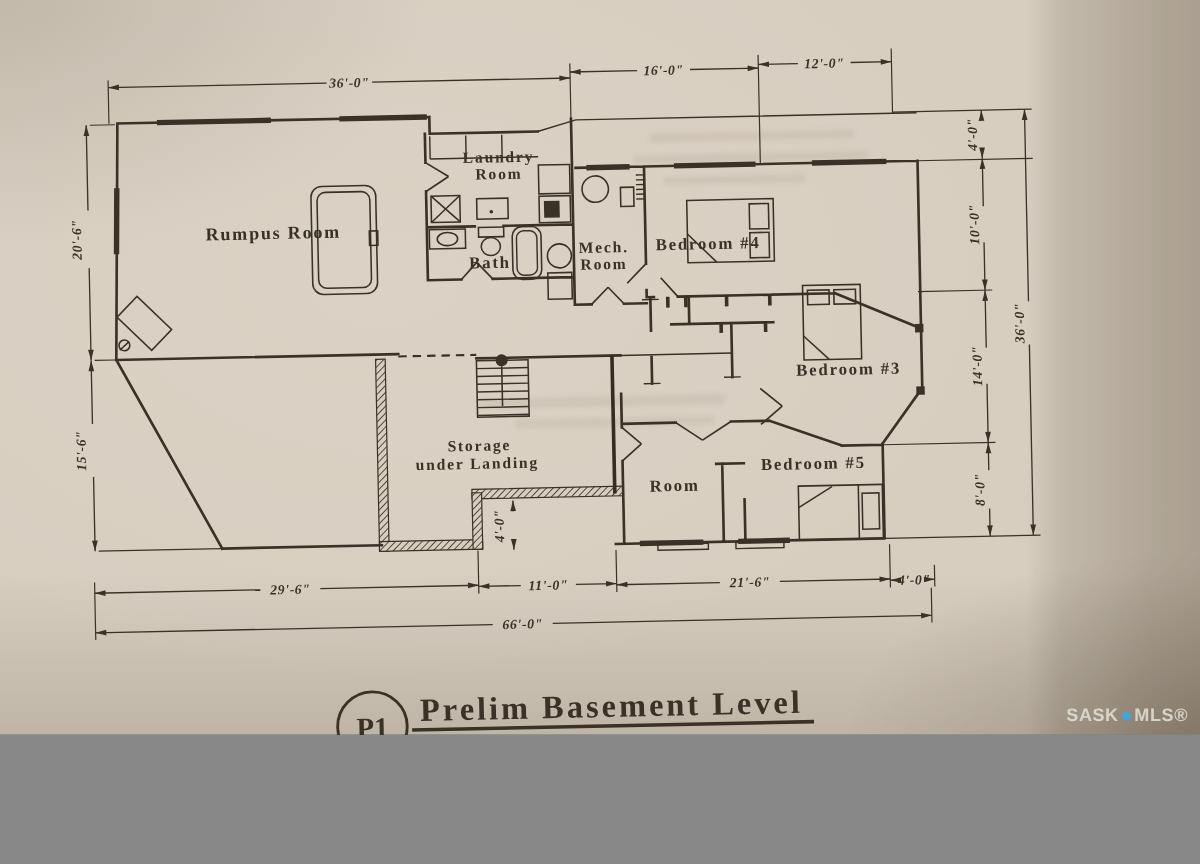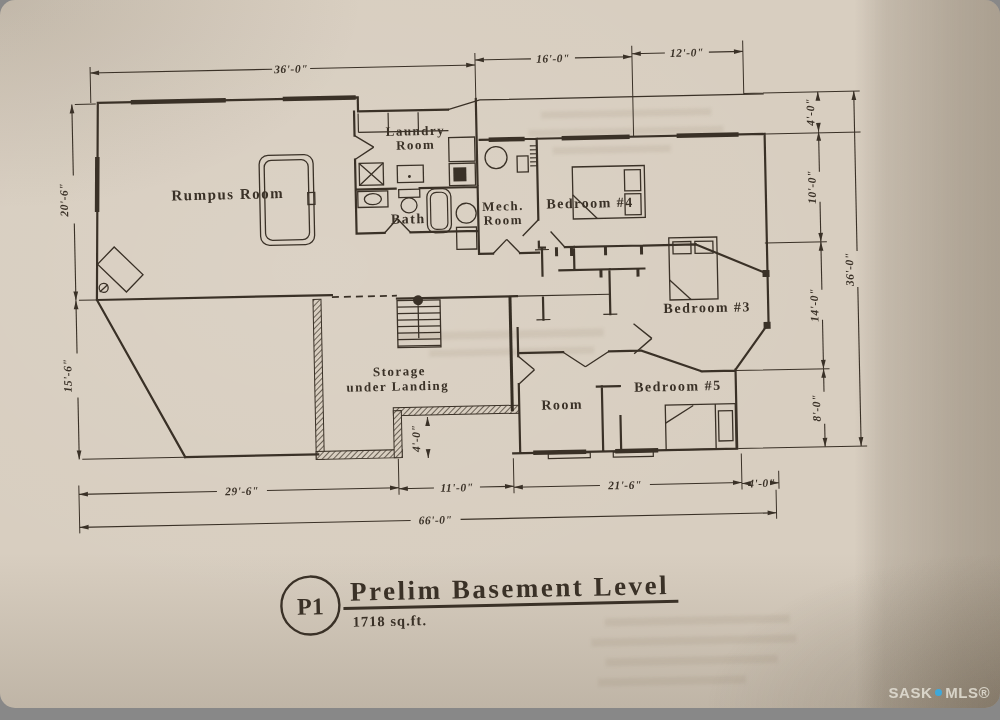--- a/index.html
+++ b/index.html
@@ -1,24 +1,23 @@
 <!DOCTYPE html>
 <html><head>
 <meta charset="utf-8">
 <style>
   html,body{margin:0;padding:0;background:#888;}
   #photo{
-    position:relative;width:1000px;height:708px;overflow:hidden;
+    position:relative;width:1000px;height:612px;overflow:hidden;
     background:
       radial-gradient(900px 600px at 32% 38%, rgba(255,255,255,0.08), rgba(255,255,255,0) 60%),
       radial-gradient(520px 300px at 0% 0%, rgba(60,48,30,0.14), rgba(60,48,30,0) 70%),
       linear-gradient(180deg, rgba(0,0,0,0) 78%, rgba(62,50,32,0.10) 92%, rgba(62,50,32,0.16) 100%),
       #d8cec0;
     font-family:"Liberation Serif", serif;
-    border-radius:15px;
   }
   .plan{position:absolute;left:0;top:0;transform:rotate(-1.2deg);transform-origin:430px 300px;}
   .shade{
     position:absolute;inset:0;pointer-events:none;z-index:3;
     background:
       linear-gradient(90deg, rgba(0,0,0,0) 85.5%, rgba(58,46,28,0.13) 88.5%, rgba(66,53,34,0.26) 96%, rgba(66,53,34,0.30) 100%),
       radial-gradient(420px 220px at 100% 100%, rgba(55,44,28,0.22), rgba(55,44,28,0) 70%);
   }
   .watermark{
     position:absolute;right:10px;bottom:7px;z-index:6;

